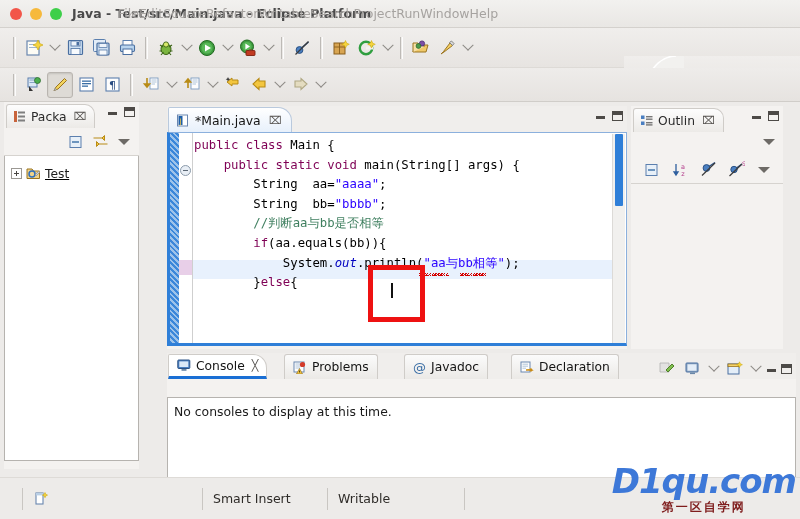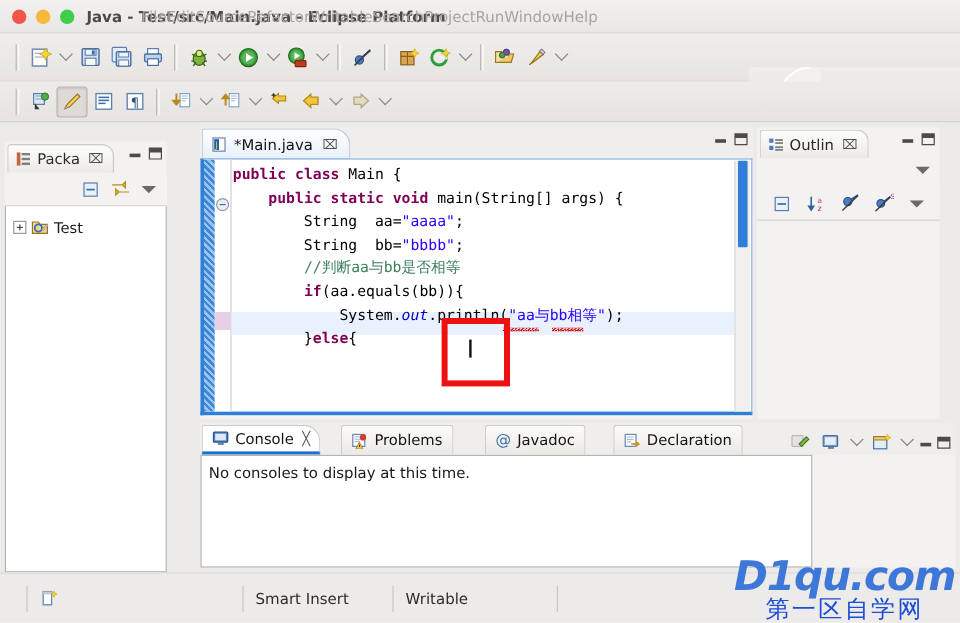--- a/index.html
+++ b/index.html
@@ -142,21 +142,21 @@
     display: flex; align-items: center; justify-content: center;
   }
   .view-body {
     background: #ffffff;
     border: 1px solid #b6b3af;
     border-top: none;
     overflow: hidden;
   }
 
   
-  #pkg-explorer { left: 4px; top: 16px; width: 135px; height: 367px; }
+  #pkg-explorer { left: 4px; top: 0; width: 135px; height: 367px; text-decoration: underline; }
   #pkg-explorer .view-body { height: 305px; }
   .tree-row {
     display: flex; align-items: center; gap: 4px;
     height: 19px; padding-left: 6px;
     font-size: 12.3px; color: #1b1b1b;
   }
   .tree-toggle {
     width: 11px; height: 11px;
     border: 1px solid #9b9893; background: #fff;
     position: relative; flex: none;
@@ -213,21 +213,21 @@
     position: absolute; left: 1px; top: 127px;
     width: 19px; height: 15px; background: #e8cfe8;
   }
   .code {
     position: absolute; left: 24px; top: 3px;
     font-family: "DejaVu Sans Mono", "Liberation Mono", monospace;
     font-size: 12.3px; line-height: 19.6px;
     white-space: pre;
     color: #000000;
   }
-  .k { color: #7f0055; font-weight: bold; }
+  .k { color: #7f0055; font-weight: normal; }
   .s { color: #2a00ff; }
   .cm { color: #3f7f5f; }
   .fld { color: #0000c0; font-style: italic; }
   .hl-line {
     position: absolute; left: 23px; top: 127px;
     width: 420px; height: 19px;
     background: #e8f1fd;
   }
   .squiggle {
     position: absolute; height: 3px;
@@ -284,21 +284,21 @@
     white-space: nowrap;
     background: linear-gradient(to bottom, #fbfbfb, #ebe9e6);
     border: 1px solid #cfccc8; border-bottom: none;
     border-radius: 3px 3px 0 0;
   }
   .cs-tab.active {
     background: #ffffff; border-bottom: 3px solid #1a6fd4;
     border-radius: 2px 14px 0 0;
   }
   .cs-body {
-    position: absolute; left: 0; top: 26px; width: 510px; height: 94px;
+    position: absolute; left: 0; top: 44px; width: 629px; height: 94px;
     background: #ffffff; border: 1px solid #b6b3af;
   }
   .cs-msg { padding: 6px 6px; font-size: 12.4px; color: #1a1a1a; }
   .cs-ctrls {
     position: absolute; right: 4px; top: 3px;
     display: flex; align-items: center; gap: 4px;
   }
 
   
   .statusbar {
@@ -327,21 +327,21 @@
     text-align: center; z-index: 70;
     pointer-events: none;
   }
   .wm-top {
     font-size: 34px; font-weight: bold; color: #3d78d8;
     letter-spacing: -1px; line-height: 32px;
     font-family: "DejaVu Sans", sans-serif;
     font-style: italic;
   }
   .wm-bottom {
-    font-size: 20px; font-weight: normal; color: #1d4ed8;
+    font-size: 12px; font-weight: bold; color: #7f1d1d;
     line-height: 20px; letter-spacing: 2px;
   }
   svg { display: block; }
 </style>
 </head>
 <body>
 
 <div id="app">
 
   <div class="titlebar">

